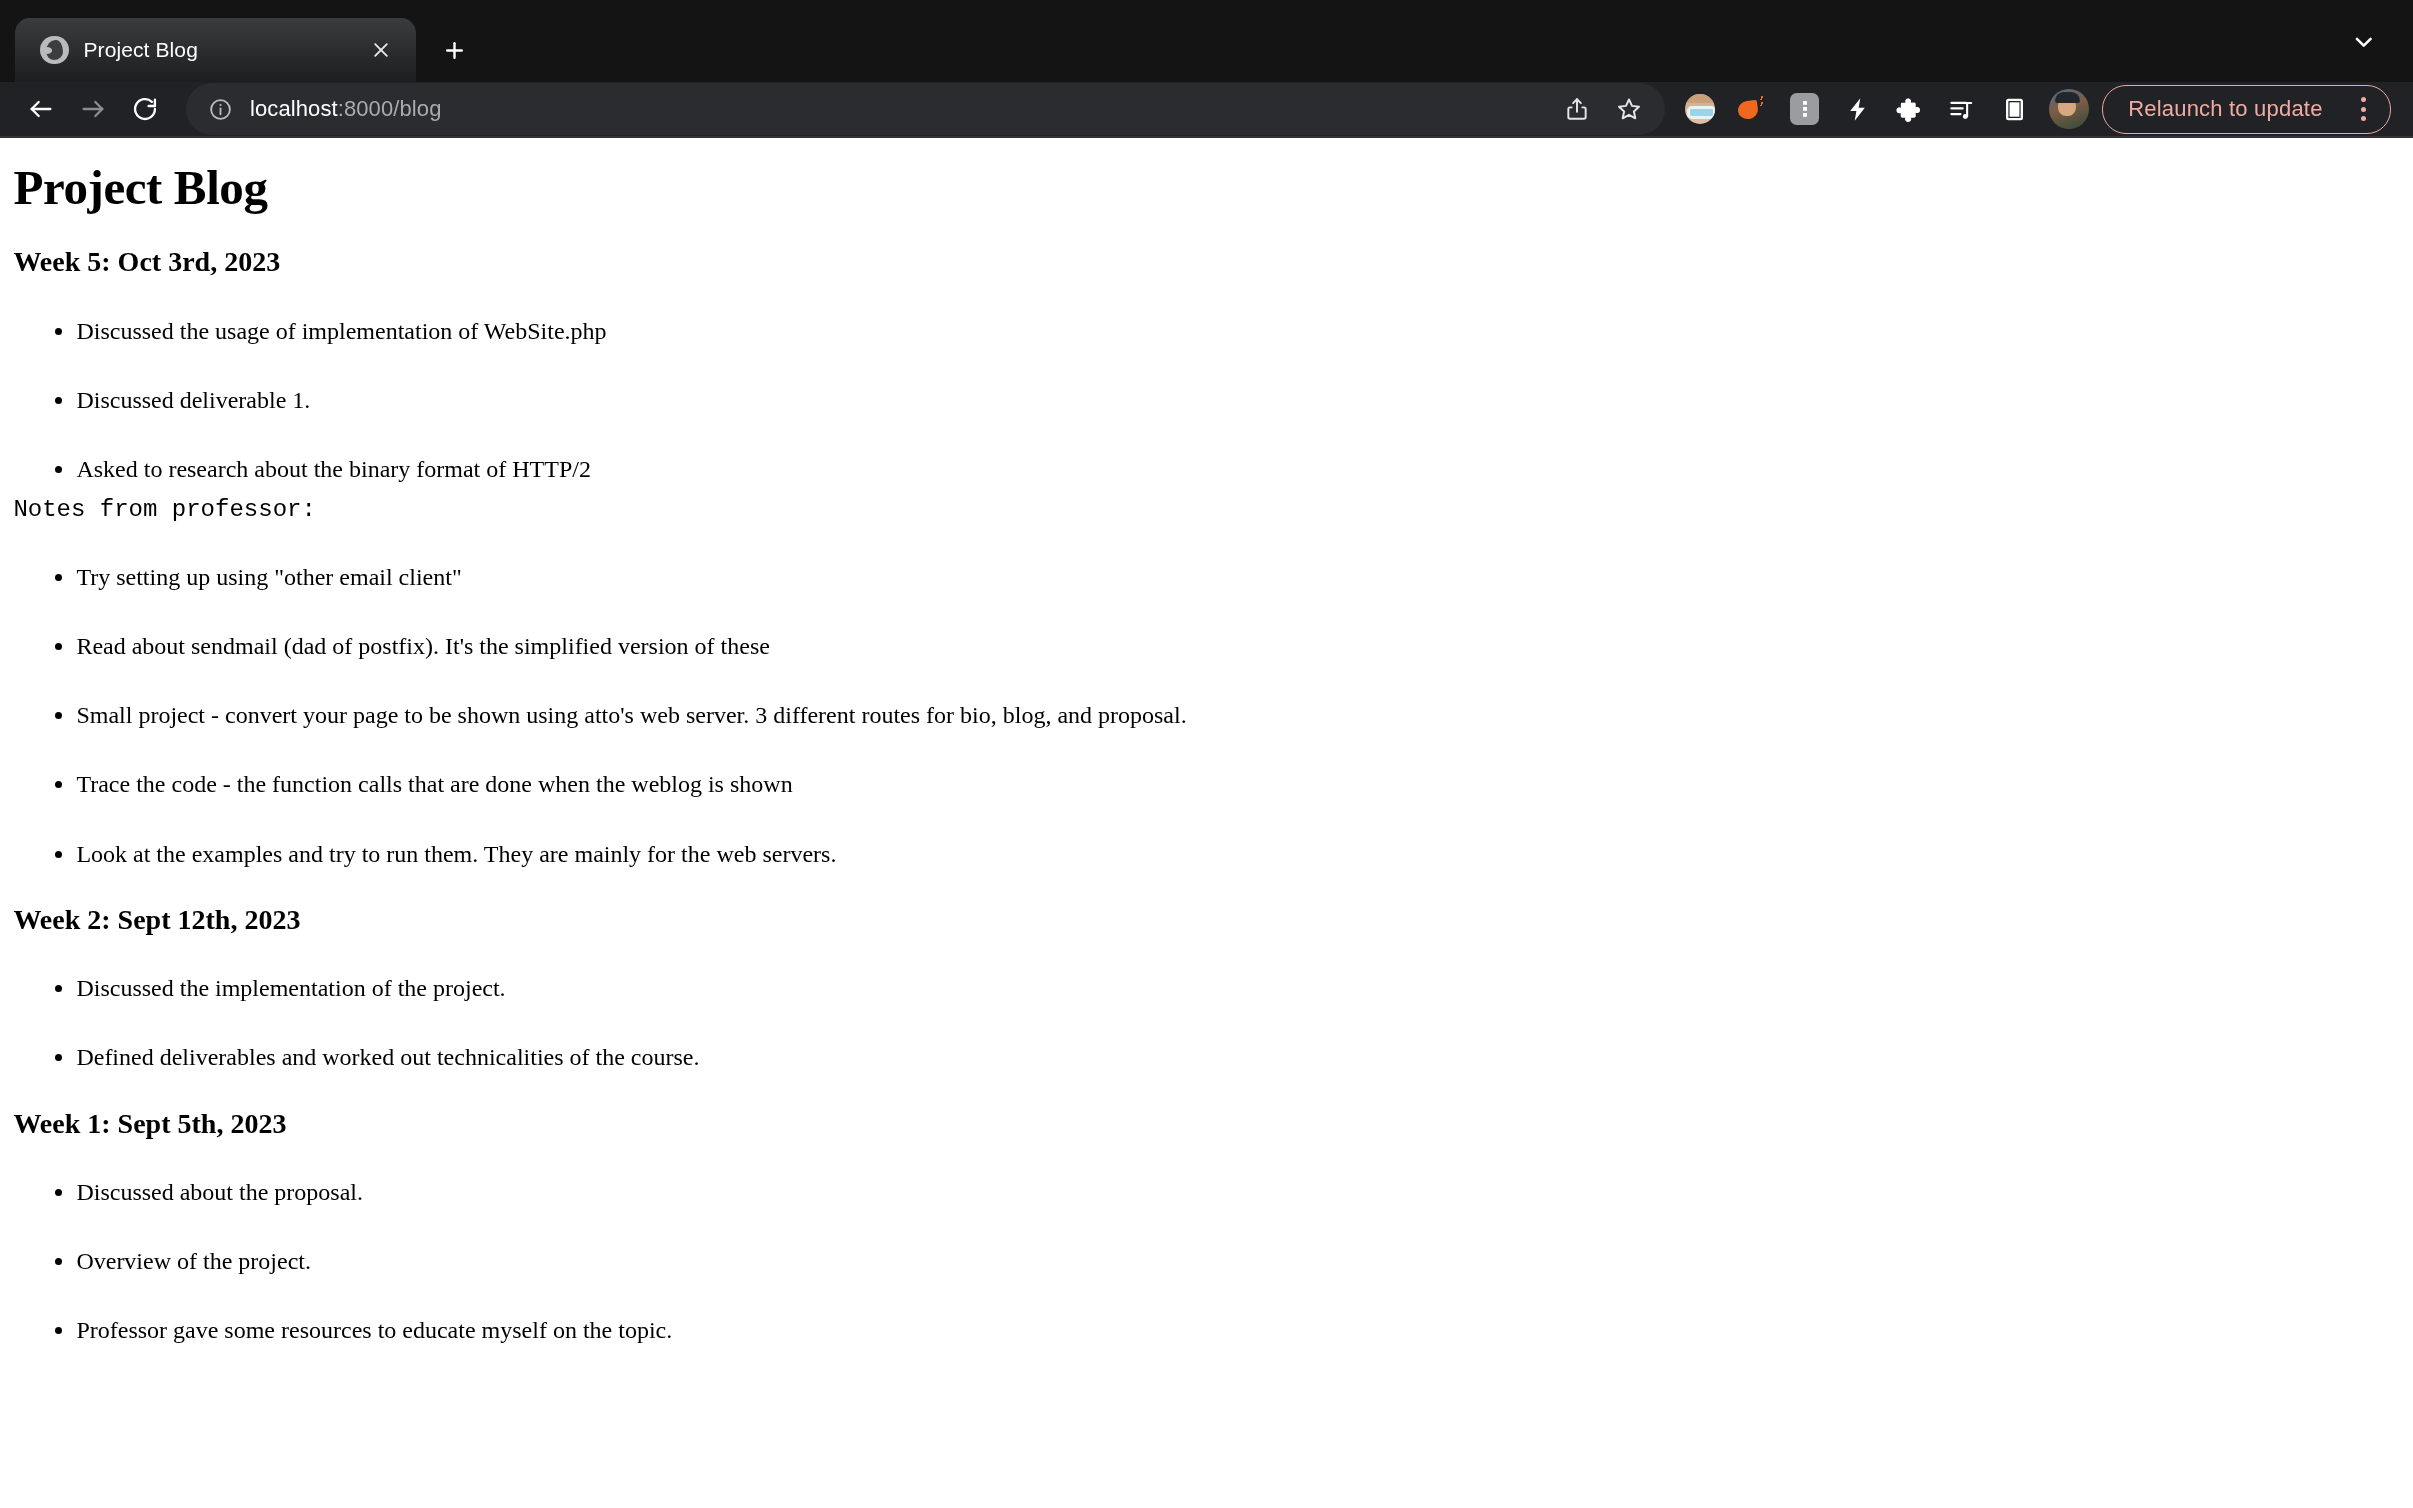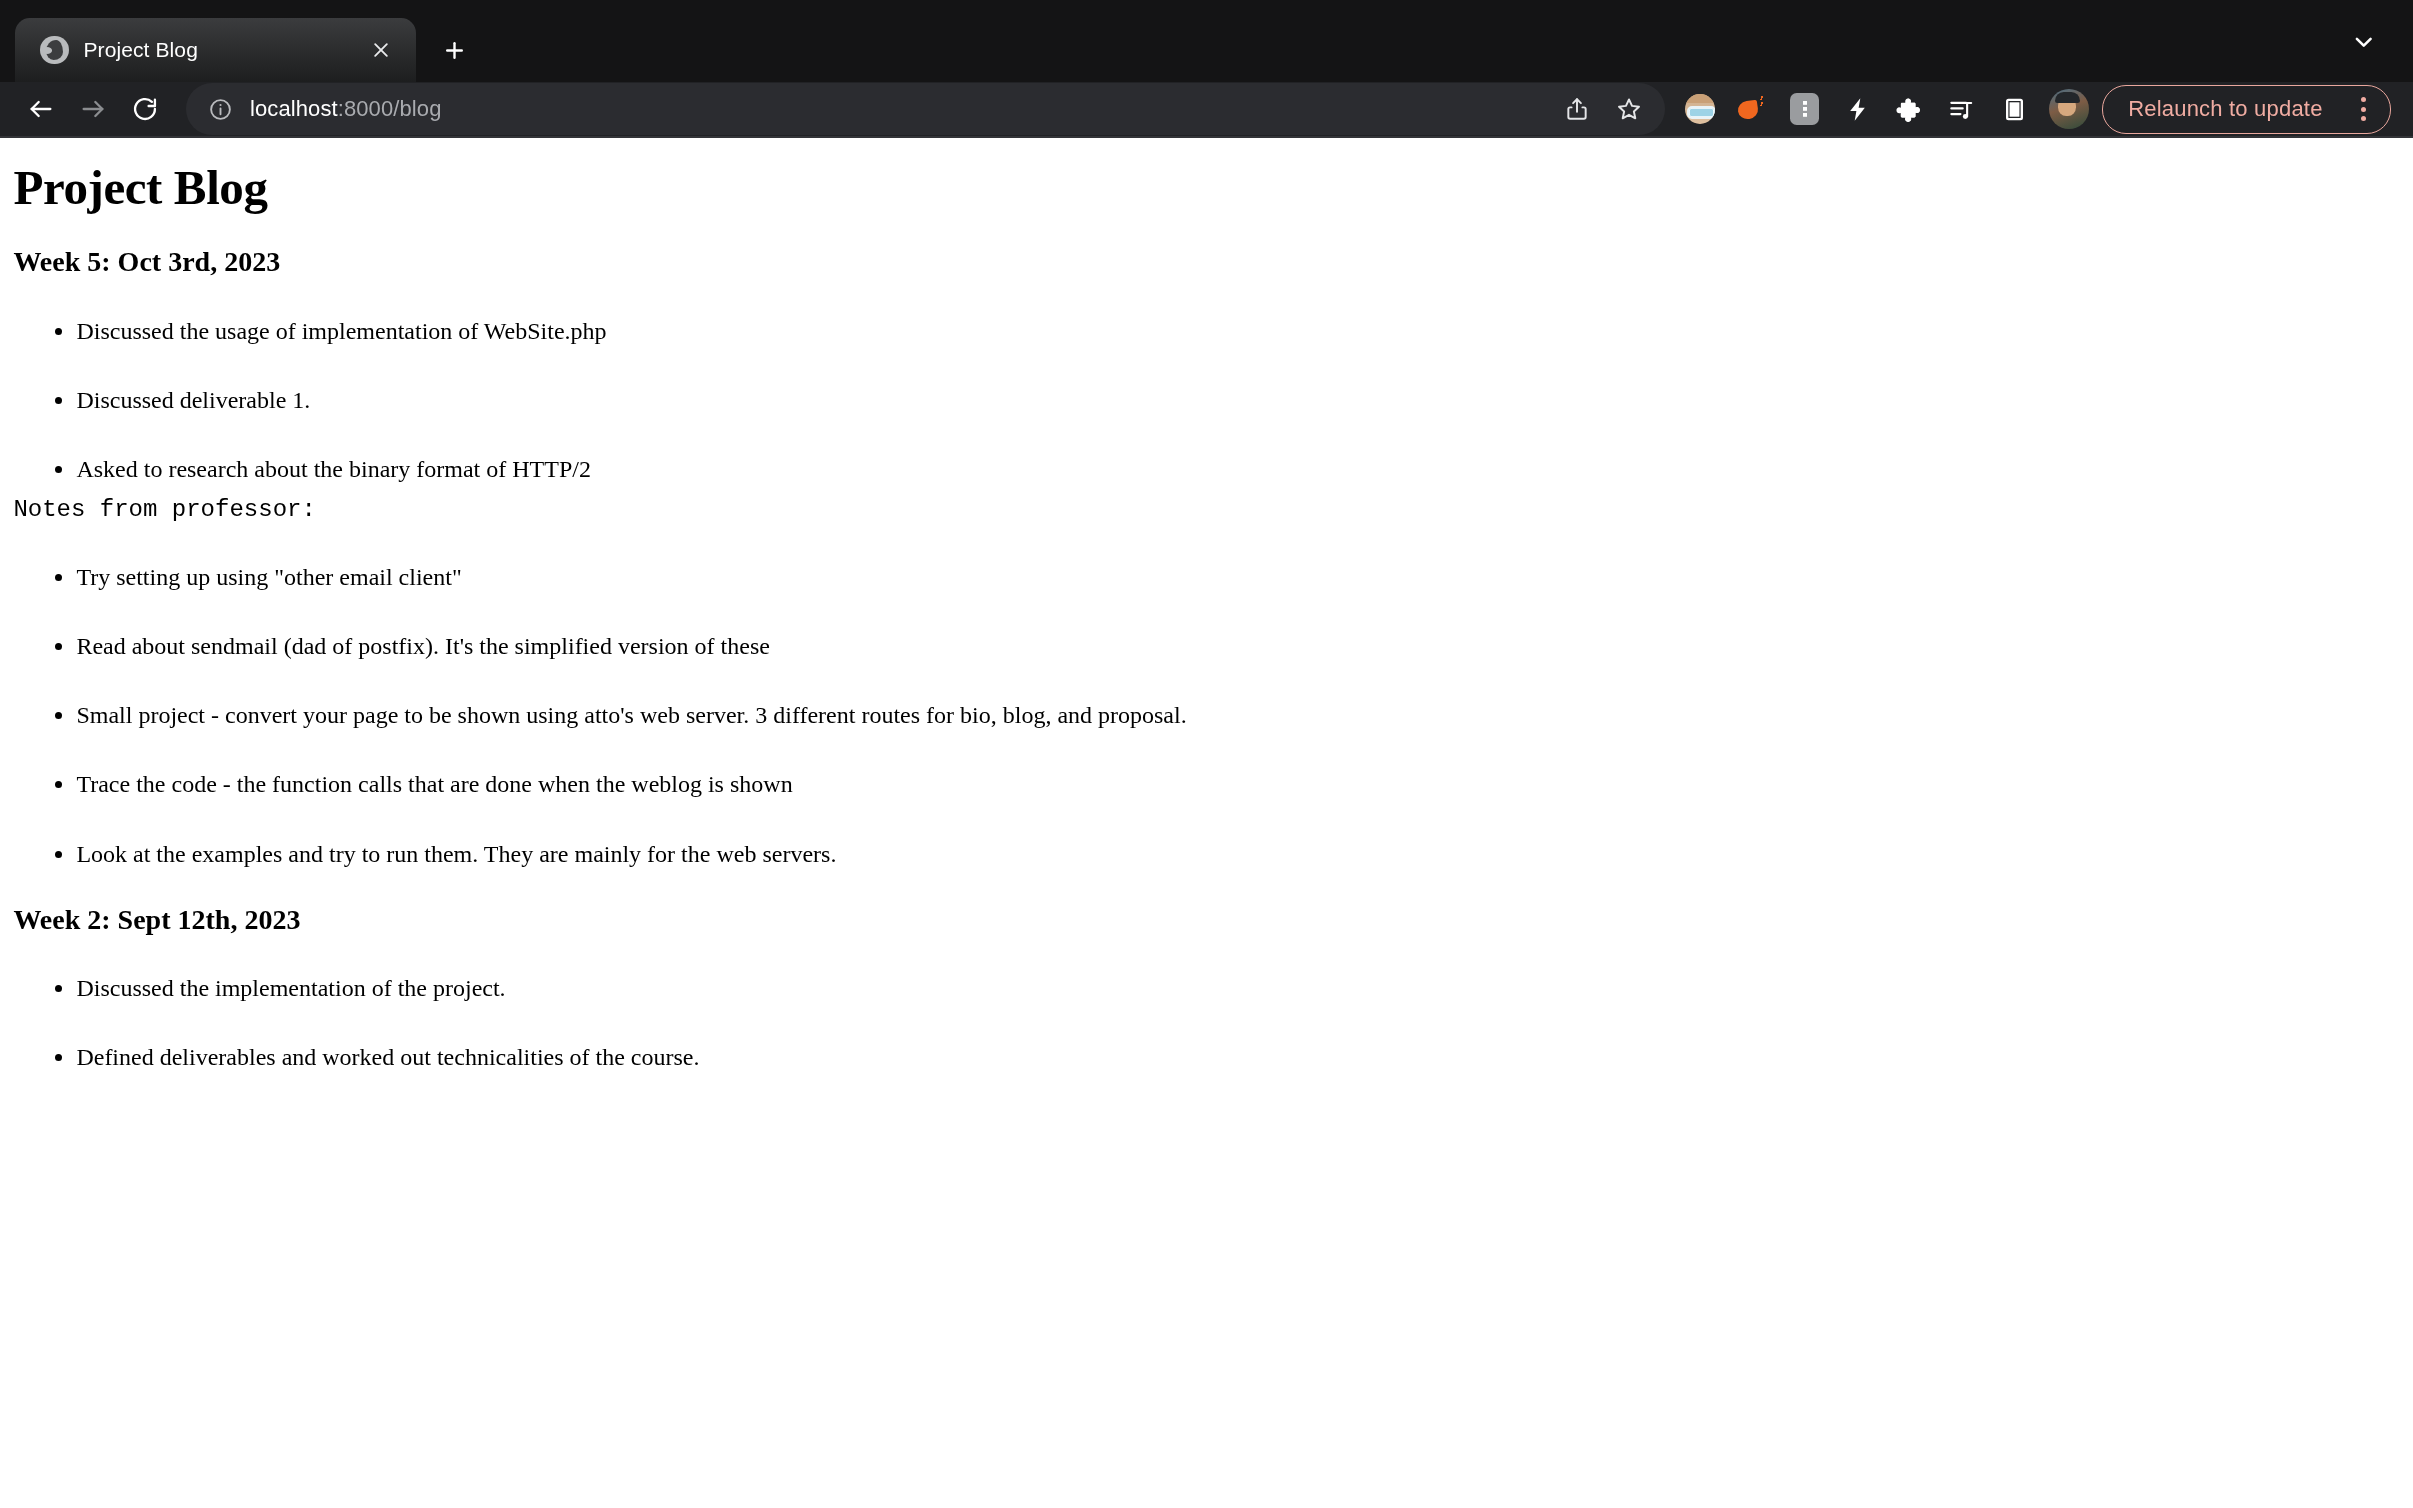--- a/index.html
+++ b/index.html
@@ -428,16 +428,24 @@
     </div>
 
     <div class="post">
       <h3>Week 2: Sept 12th, 2023</h3>
       <ul>
         <li>Discussed the implementation of the project.</li>
         <li>Defined deliverables and worked out technicalities of the course.</li>
       </ul>
     </div>
 
+    <div class="post">
+      <h3>Week 1: Sept 5th, 2023</h3>
+      <ul>
+        <li>Discussed about the proposal.</li>
+        <li>Overview of the project.</li>
+        <li>Professor gave some resources to educate myself on the topic.</li>
+      </ul>
+    </div>
   </div>
 
 </div>
 
 
 </body></html>

